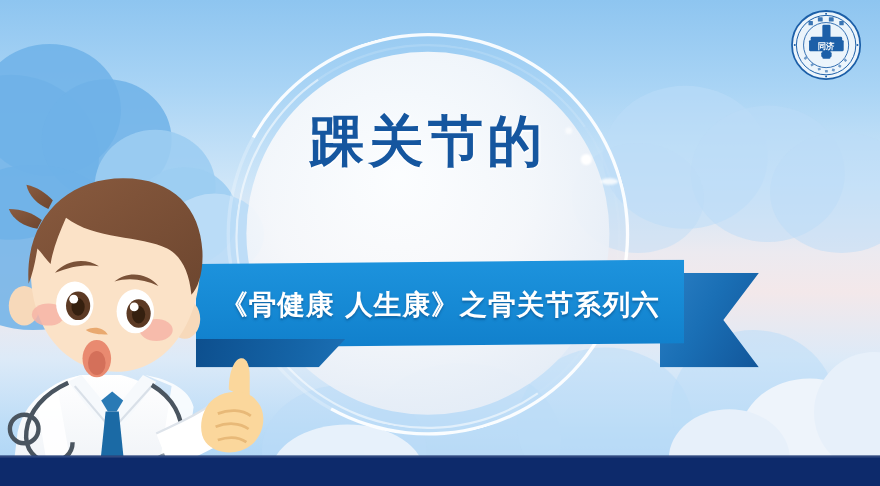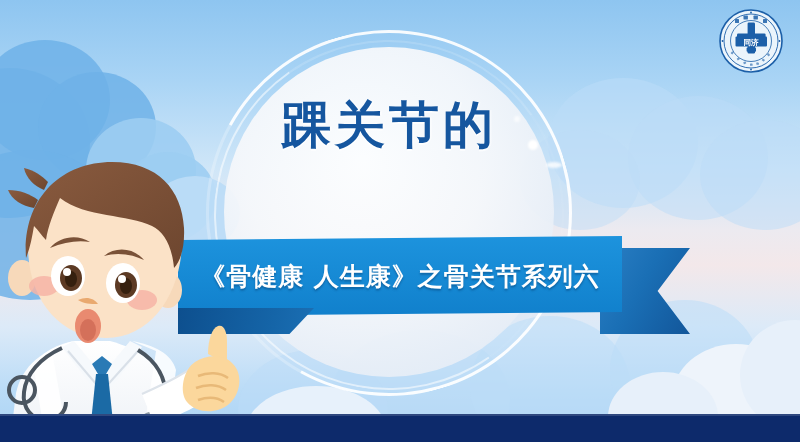--- a/index.html
+++ b/index.html
@@ -55,21 +55,21 @@
   }
   .sparkle{position:absolute;border-radius:50%;background:#fff;filter:blur(1px);}
 
   
   #title-block{
     position:absolute;left:224px;top:100px;width:330px;
     text-align:center;
     z-index:6;
   }
   .title-line{
-    font-family:Liberation Mono, monospace;
+    font-family:Liberation Serif, serif;
     font-weight:bold;
     font-size:50px;
     line-height:57px;
     letter-spacing:4px;
     color:#15569f;
     text-shadow:0 2px 0 rgba(255,255,255,.75), 2px 0 0 rgba(255,255,255,.45);
     white-space:nowrap;
   }
 
   

